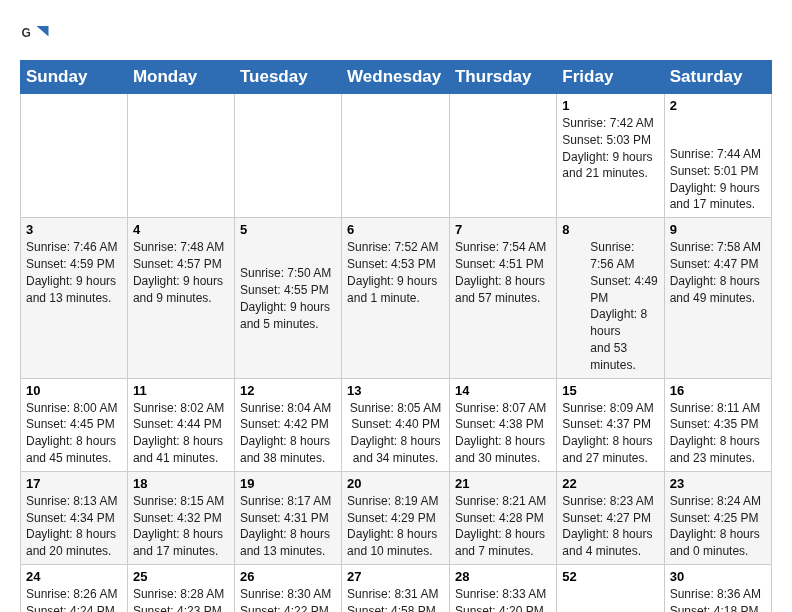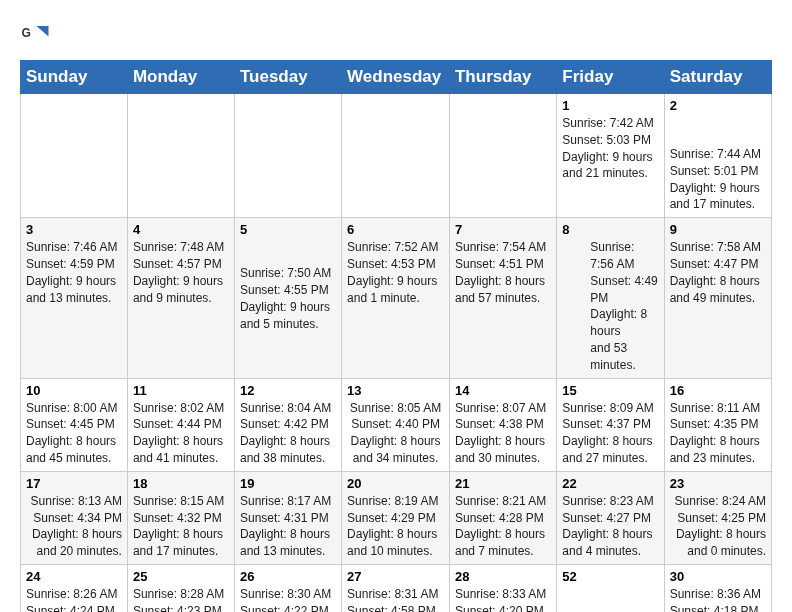--- a/index.html
+++ b/index.html
@@ -239,21 +239,21 @@
           <span class="day-num">16</span>
           <div class="day-info" style="white-space: pre-line;">Sunrise: 8:11 AM
 Sunset: 4:35 PM
 Daylight: 8 hours
 and 23 minutes.</div>
         </td>
       </tr>
       <tr>
         <td>
           <span class="day-num">17</span>
-          <div class="day-info" style="white-space: pre-line; text-align: right;">Sunrise: 8:13 AM
+          <div class="day-info" style="white-space: pre-line;">Sunrise: 8:13 AM
 Sunset: 4:34 PM
 Daylight: 8 hours
 and 20 minutes.</div>
         </td>
         <td>
           <span class="day-num">18</span>
           <div class="day-info" style="white-space: pre-line;">Sunrise: 8:15 AM
 Sunset: 4:32 PM
 Daylight: 8 hours
 and 17 minutes.</div>
@@ -281,21 +281,21 @@
         </td>
         <td>
           <span class="day-num">22</span>
           <div class="day-info" style="white-space: pre-line;">Sunrise: 8:23 AM
 Sunset: 4:27 PM
 Daylight: 8 hours
 and 4 minutes.</div>
         </td>
         <td>
           <span class="day-num">23</span>
-          <div class="day-info" style="white-space: pre-line; text-align: right;">Sunrise: 8:24 AM
+          <div class="day-info" style="white-space: pre-line;">Sunrise: 8:24 AM
 Sunset: 4:25 PM
 Daylight: 8 hours
 and 0 minutes.</div>
         </td>
       </tr>
       <tr>
         <td>
           <span class="day-num">24</span>
           <div class="day-info" style="white-space: pre-line;">Sunrise: 8:26 AM
 Sunset: 4:24 PM

